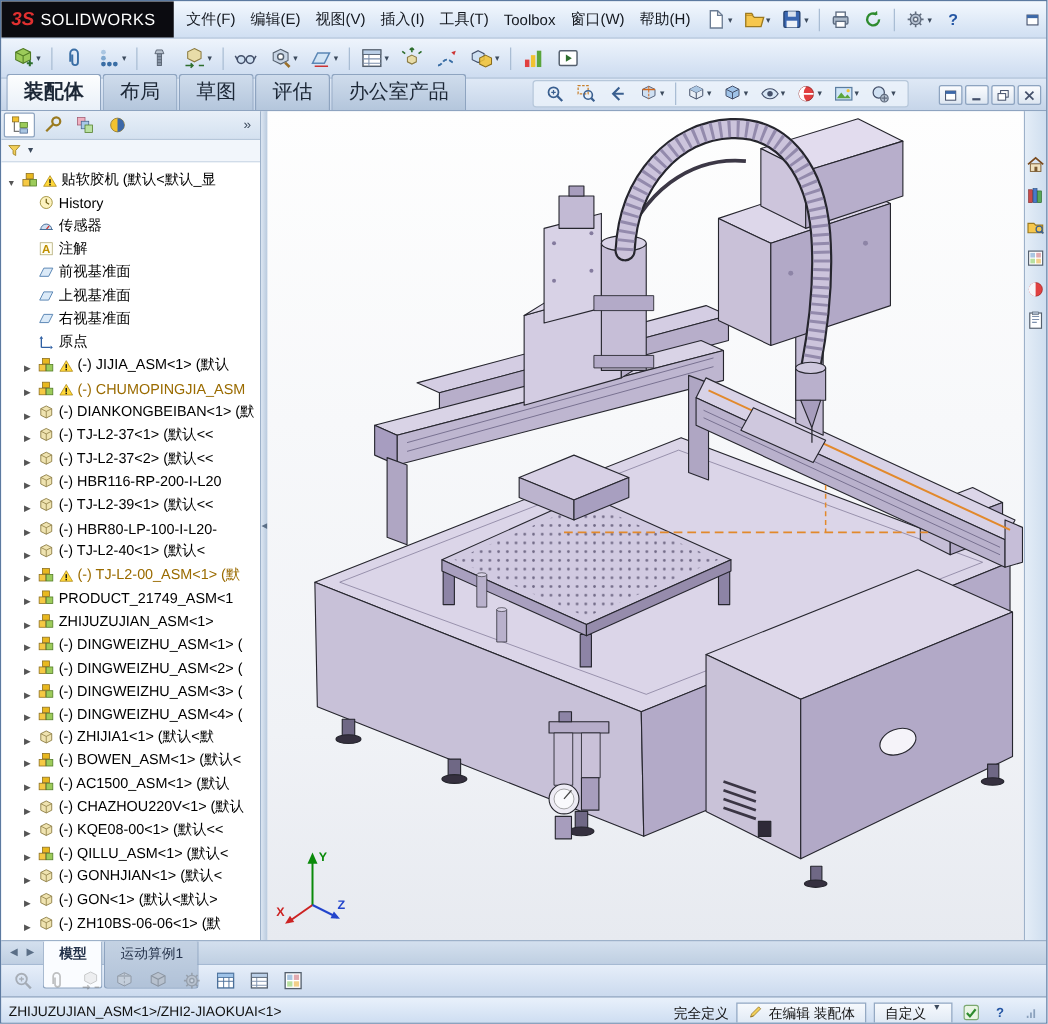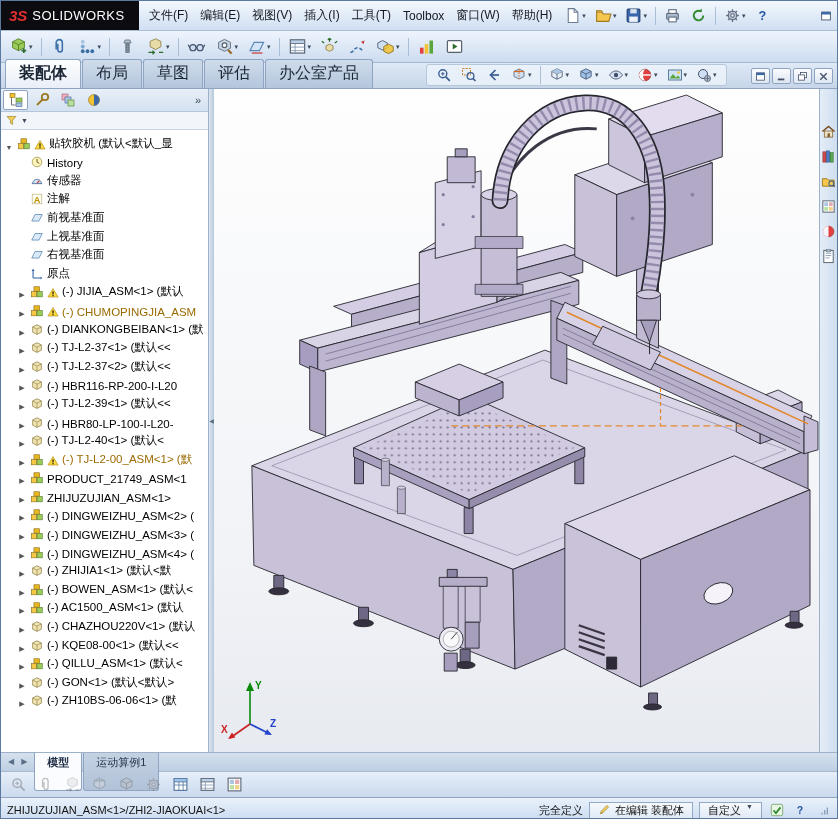--- a/index.html
+++ b/index.html
@@ -586,20 +586,29 @@
             </svg>
             <span class="tl">ZHIJUZUJIAN_ASM&lt;1&gt;</span>
           </div>
           <div class="tree-row">
             <span class="tw">▶</span>
             <svg viewBox="0 0 16 16" width="14" height="14" class="ic">
               <rect x="1.5" y="7.5" width="6" height="6" fill="#f6c944" stroke="#8a6d1d" stroke-width=".7"></rect>
               <rect x="8" y="7.5" width="6" height="6" fill="#9ccb5a" stroke="#4f7a23" stroke-width=".7"></rect>
               <rect x="4.5" y="2" width="6.5" height="5" fill="#e8b820" stroke="#8a6d1d" stroke-width=".7"></rect>
             </svg>
+            <span class="tl">(-) DINGWEIZHU_ASM&lt;1&gt; (</span>
+          </div>
+          <div class="tree-row">
+            <span class="tw">▶</span>
+            <svg viewBox="0 0 16 16" width="14" height="14" class="ic">
+              <rect x="1.5" y="7.5" width="6" height="6" fill="#f6c944" stroke="#8a6d1d" stroke-width=".7"></rect>
+              <rect x="8" y="7.5" width="6" height="6" fill="#9ccb5a" stroke="#4f7a23" stroke-width=".7"></rect>
+              <rect x="4.5" y="2" width="6.5" height="5" fill="#e8b820" stroke="#8a6d1d" stroke-width=".7"></rect>
+            </svg>
             <span class="tl">(-) DINGWEIZHU_ASM&lt;2&gt; (</span>
           </div>
           <div class="tree-row">
             <span class="tw">▶</span>
             <svg viewBox="0 0 16 16" width="14" height="14" class="ic">
               <rect x="1.5" y="7.5" width="6" height="6" fill="#f6c944" stroke="#8a6d1d" stroke-width=".7"></rect>
               <rect x="8" y="7.5" width="6" height="6" fill="#9ccb5a" stroke="#4f7a23" stroke-width=".7"></rect>
               <rect x="4.5" y="2" width="6.5" height="5" fill="#e8b820" stroke="#8a6d1d" stroke-width=".7"></rect>
             </svg>
             <span class="tl">(-) DINGWEIZHU_ASM&lt;3&gt; (</span>
@@ -656,20 +665,28 @@
             <span class="tl">(-) KQE08-00&lt;1&gt; (默认&lt;&lt;</span>
           </div>
           <div class="tree-row">
             <span class="tw">▶</span>
             <svg viewBox="0 0 16 16" width="14" height="14" class="ic">
               <rect x="1.5" y="7.5" width="6" height="6" fill="#f6c944" stroke="#8a6d1d" stroke-width=".7"></rect>
               <rect x="8" y="7.5" width="6" height="6" fill="#9ccb5a" stroke="#4f7a23" stroke-width=".7"></rect>
               <rect x="4.5" y="2" width="6.5" height="5" fill="#e8b820" stroke="#8a6d1d" stroke-width=".7"></rect>
             </svg>
             <span class="tl">(-) QILLU_ASM&lt;1&gt; (默认&lt;</span>
+          </div>
+          <div class="tree-row">
+            <span class="tw">▶</span>
+            <svg viewBox="0 0 16 16" width="14" height="14" class="ic">
+              <path d="M8 2l5 2.5v6L8 13 3 10.5v-6z" fill="#efe3b0" stroke="#8a7a40" stroke-width=".8"></path>
+              <path d="M3 4.5L8 7l5-2.5M8 7v6" fill="none" stroke="#8a7a40" stroke-width=".7"></path>
+            </svg>
+            <span class="tl">(-) GONHJIAN&lt;1&gt; (默认&lt;</span>
           </div>
           <div class="tree-row">
             <span class="tw">▶</span>
             <svg viewBox="0 0 16 16" width="14" height="14" class="ic">
               <path d="M8 2l5 2.5v6L8 13 3 10.5v-6z" fill="#efe3b0" stroke="#8a7a40" stroke-width=".8"></path>
               <path d="M3 4.5L8 7l5-2.5M8 7v6" fill="none" stroke="#8a7a40" stroke-width=".7"></path>
             </svg>
             <span class="tl">(-) GON&lt;1&gt; (默认&lt;默认&gt;</span>
           </div>
           <div class="tree-row">

